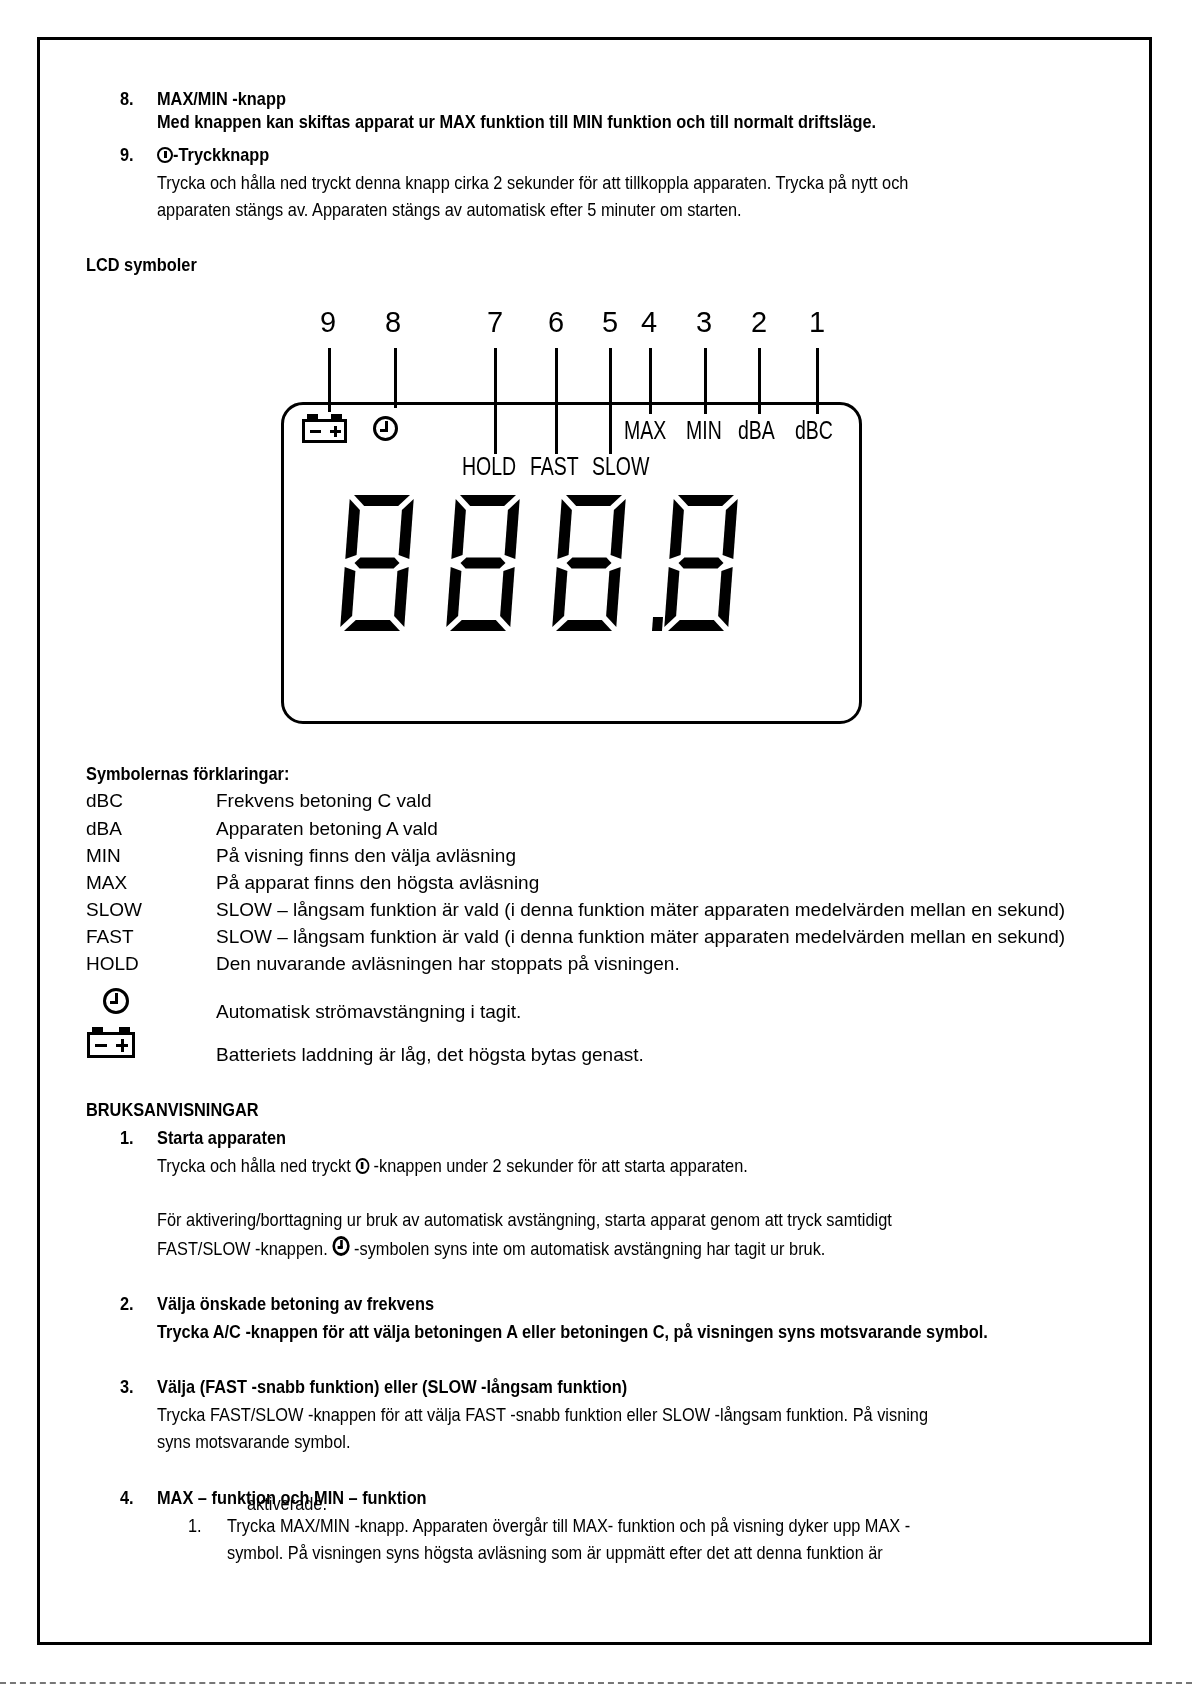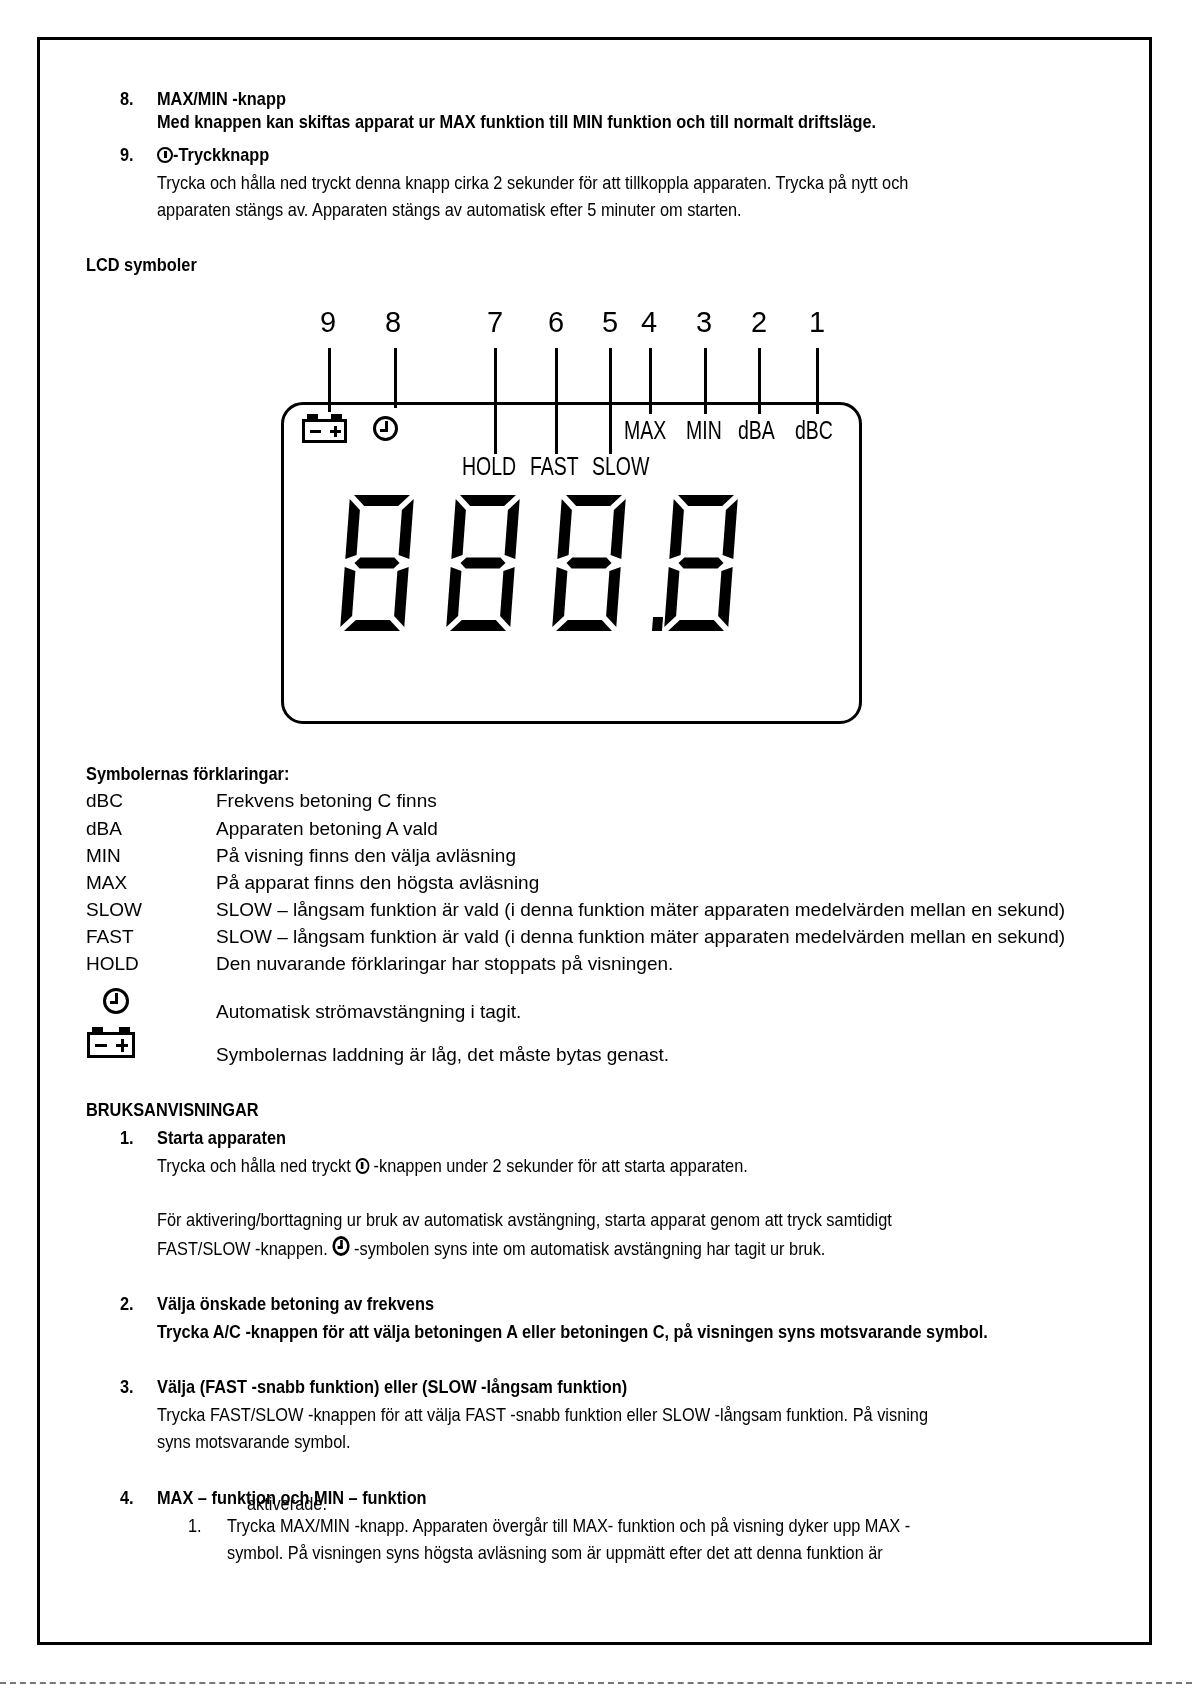--- a/index.html
+++ b/index.html
@@ -123,21 +123,21 @@
         <polygon points="328.70588235294116,72 339.4117647058824,76 336.1029411764706,121 324.29411764705884,132" fill="#000"></polygon>
         <polygon points="333.70588235294116,4 343.8970588235294,15 340.5882352941176,60 329.29411764705884,64" fill="#000"></polygon>
         <polygon points="338.5,68 344.40441176470586,62.5 378.40441176470586,62.5 383.5,68 377.59558823529414,73.5 343.59558823529414,73.5" fill="#000"></polygon>
       </g>
   </svg>
 </div>
 
 <div class="abs t b" style="left:86px;top:762px;"><span class="cond">Symbolernas förklaringar:</span></div>
 <div class="sym-row" style="top:789px;">
     <span class="k">dBC</span>
-    <span class="v"> Frekvens betoning C finns</span>
+    <span class="v"> Frekvens betoning C vald</span>
   </div>
 <div class="sym-row" style="top:817px;">
     <span class="k">dBA</span>
     <span class="v"> Apparaten betoning A vald</span>
   </div>
 <div class="sym-row" style="top:844px;">
     <span class="k">MIN</span>
     <span class="v">På visning finns den välja avläsning</span>
   </div>
 <div class="sym-row" style="top:871px;">
@@ -147,37 +147,37 @@
 <div class="sym-row" style="top:898px;">
     <span class="k">SLOW</span>
     <span class="v">SLOW – långsam funktion är vald (i denna funktion mäter apparaten medelvärden mellan en sekund)</span>
   </div>
 <div class="sym-row" style="top:925px;">
     <span class="k">FAST</span>
     <span class="v"> SLOW – långsam funktion är vald (i denna funktion mäter apparaten medelvärden mellan en sekund)</span>
   </div>
 <div class="sym-row" style="top:952px;">
     <span class="k">HOLD</span>
-    <span class="v">Den nuvarande förklaringar har stoppats på visningen.</span>
+    <span class="v">Den nuvarande avläsningen har stoppats på visningen.</span>
   </div>
 
 <div class="clock" style="position:absolute;left:103px;top:988px;width:26px;height:26px;">
   <div class="h" style="left:9px;top:2px;width:3px;height:10px;"></div>
   <div class="h" style="left:4px;top:10px;width:8px;height:3px;"></div>
 </div>
 <div class="abs t" style="left:216px;top:1000px;">Automatisk strömavstängning i tagit.</div>
 
 <div class="battery" style="left:87px;top:1032px;width:48px;height:26px;">
   <div class="nub" style="left:2px;"></div>
     <div class="nub" style="left:29px;"></div>
   <div style="position:absolute;left:5px;top:9px;width:12px;height:3px;background:#000;"></div>
   <div style="position:absolute;left:26px;top:9px;width:12px;height:3px;background:#000;"></div>
   <div style="position:absolute;left:30.5px;top:4px;width:3px;height:13px;background:#000;"></div>
 </div>
-<div class="abs t" style="left:216px;top:1043px;">Symbolernas laddning är låg, det måste bytas genast.</div>
+<div class="abs t" style="left:216px;top:1043px;">Batteriets laddning är låg, det högsta bytas genast.</div>
 
 <div class="abs t b" style="left:86px;top:1098px;"><span class="cond">BRUKSANVISNINGAR</span></div>
 
 <div class="abs t b" style="left:120px;top:1126px;"><span class="cond">1.</span></div>
 <div class="abs t b" style="left:157px;top:1126px;"><span class="cond">Starta apparaten</span></div>
 <div class="abs t" style="left:157px;top:1154px;">
   <span class="cond"><span>Trycka och hålla ned tryckt </span><span class="pwr"></span><span> -knappen under  2 sekunder för att starta apparaten.</span></span>
 </div>
 <div class="abs t" style="left:157px;top:1208px;"><span class="cond">För aktivering/borttagning ur bruk av automatisk avstängning, starta apparat genom att tryck samtidigt</span></div>
 <div class="abs t" style="left:157px;top:1236px;">

